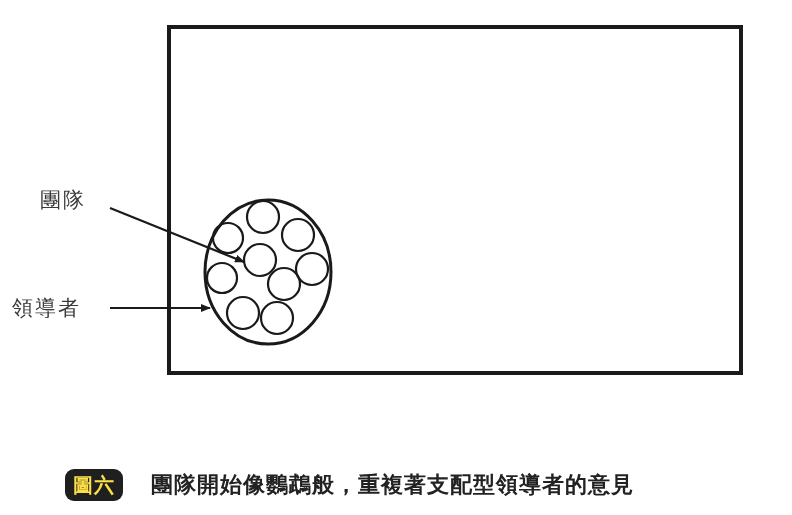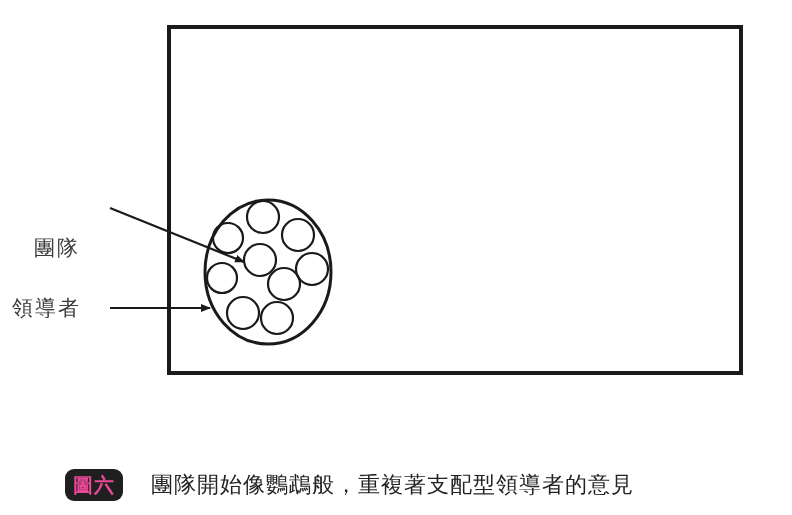--- a/index.html
+++ b/index.html
@@ -1,25 +1,25 @@
 <!DOCTYPE html>
 <html><head>
 <meta charset="utf-8">
 <style>
   html, body { margin: 0; padding: 0; background: #ffffff; }
   body { width: 792px; height: 515px; position: relative; overflow: hidden;
          font-family: "DejaVu Sans", "Liberation Sans", sans-serif; color: #333333; }
   #diagram { position: absolute; left: 0; top: 0; width: 792px; height: 430px; }
   .label { position: absolute; font-size: 21px; color: #3a3a3a; letter-spacing: 2px; white-space: nowrap; }
-  #label-team { left: 34px; top: 186px; margin-top: 48px; }
+  #label-team { left: 40px; top: 186px; }
   #label-leader { left: 12px; top: 294px; text-align: right; }
   #caption { position: absolute; left: 65px; top: 468px; height: 34px; display: flex; align-items: center; }
-  #caption-badge { background: #1f1f1f; color: #ec4899; border-radius: 9px; font-size: 20px;
+  #caption-badge { background: #1f1f1f; color: #fde047; border-radius: 9px; font-size: 20px;
                    padding: 2px 8px; height: 28px; line-height: 28px; letter-spacing: 1px; font-weight: bold; }
-  #caption-text { margin-left: 28px; font-size: 22px; color: #222222; letter-spacing: 1px; white-space: nowrap; }
+  #caption-text { margin-left: 28px; font-size: 22px; color: #222222; letter-spacing: 1px; white-space: nowrap; font-weight: bold; }
 </style>
 </head>
 <body>
 
 <svg id="diagram" width="792" height="430" viewBox="0 0 792 430" xmlns="http://www.w3.org/2000/svg">
   <defs>
     <marker id="arrowhead" markerWidth="10" markerHeight="8" refX="9" refY="4" orient="auto" markerUnits="userSpaceOnUse">
       <path d="M0,0 L10,4 L0,8 Z" fill="#1a1a1a"></path>
     </marker>
   </defs>

